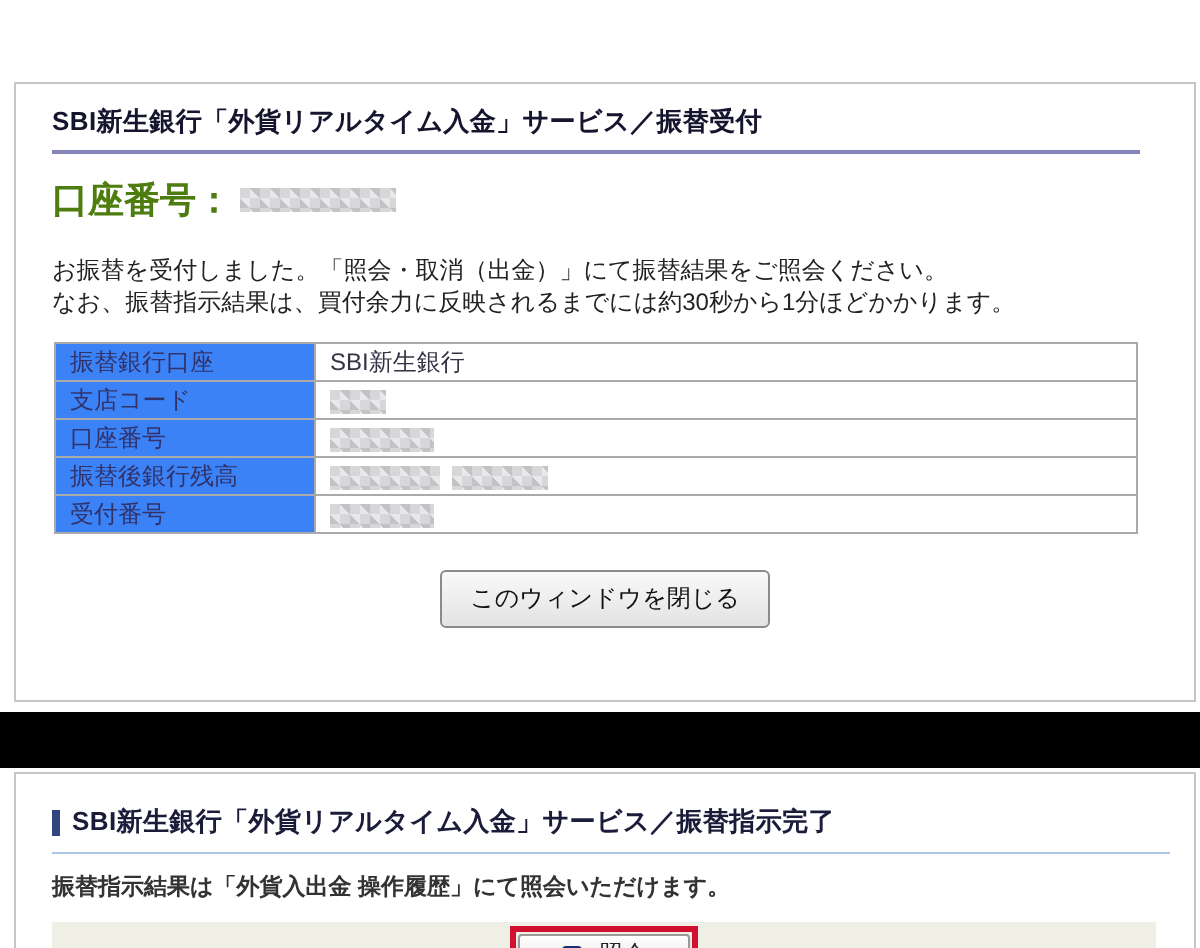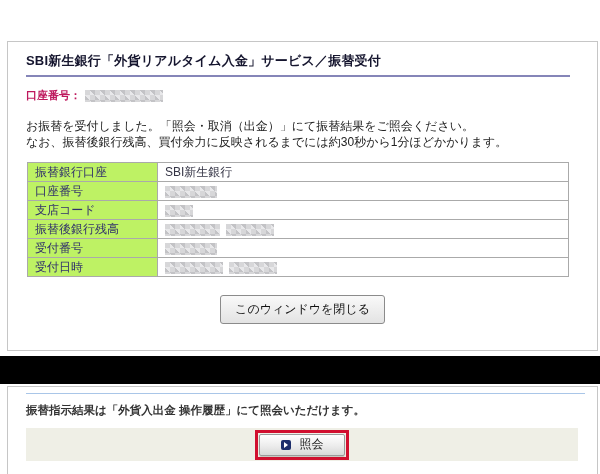--- a/index.html
+++ b/index.html
@@ -5,37 +5,37 @@
   * { margin:0; padding:0; box-sizing:border-box; }
   html,body { width:600px; height:474px; background:#fff; overflow:hidden;
     font-family:"Liberation Sans","DejaVu Sans",sans-serif; }
   .stage { position:relative; width:600px; height:474px; background:#fff;margin-top:34px; }
 
   
   .panel-top { position:absolute; left:7px; top:7px; width:591px; height:310px;
     background:#fff; border:1px solid #c6c6c6; }
   .p-title { margin:10px 20px 0 18px; font-size:13px; font-weight:bold; color:#15152e; letter-spacing:0.2px; }
   .p-underline { margin:5px 0 0 18px; width:544px; height:2px; background:#8585b8; }
-  .acct-row { margin:11px 0 0 18px; font-size:11px; font-weight:bold; color:#be185d; display:flex; align-items:center; }
+  .acct-row { margin:11px 0 0 18px; font-size:18px; font-weight:bold; color:#4d7c0f; display:flex; align-items:center; }
   .message { margin:15px 18px 0 18px; font-size:12px; color:#222; line-height:16px; }
 
   
   .mask { display:inline-block; height:12px; vertical-align:middle;
     background-color:#d7d7d9;
     background-image:
       linear-gradient(45deg,#c3c3c6 25%,transparent 25%,transparent 75%,#c3c3c6 75%),
       linear-gradient(45deg,#e8e8ea 25%,transparent 25%,transparent 75%,#e8e8ea 75%);
     background-size:10px 10px; background-position:0 0,5px 5px; }
   .mask + .mask { margin-left:6px; }
 
   
   table.recv { margin:12px 0 0 19px; width:542px; border-collapse:collapse; table-layout:fixed; }
   table.recv th, table.recv td { border:1px solid #aaa; height:19px; font-size:12px;
     padding:0 0 0 7px; text-align:left; vertical-align:middle; }
-  table.recv th { width:130px; background:#bef264; color:#32326b; font-weight:normal; }
+  table.recv th { width:130px; background:#3b82f6; color:#32326b; font-weight:normal; }
   table.recv td { background:#fff; color:#333344; }
 
   .close-row { margin-top:18px; text-align:center; }
   .win-btn { font-family:inherit; font-size:12px; color:#111; padding:5px 14px;
     background:linear-gradient(#f9f9f9,#e3e3e3); border:1px solid #8b8b8b; border-radius:3px;
     cursor:pointer; }
 
   
   .divider { position:absolute; left:0; top:322px; width:600px; height:28px; background:#000; }
 
@@ -67,60 +67,60 @@
     <div class="p-title">SBI新生銀行「外貨リアルタイム入金」サービス／振替受付</div>
     <div class="p-underline"></div>
 
     <div class="acct-row">
       <span>口座番号：</span>
       <span class="mask" style="width:78px; margin-left:4px;"></span>
     </div>
 
     <div class="message">
       <div>お振替を受付しました。「照会・取消（出金）」にて振替結果をご照会ください。</div>
-      <div>なお、振替後銀行残高、買付余力に反映されるまでには約30秒から1分ほどかかります。</div>
+      <div>なお、振替指示結果は、買付余力に反映されるまでには約30秒から1分ほどかかります。</div>
     </div>
 
     <table class="recv">
       <tbody>
         <tr>
           <th>振替銀行口座</th>
           <td><span>SBI新生銀行</span></td>
         </tr>
         <tr>
+          <th>支店コード</th>
+          <td><span class="mask" style="width:28px"></span></td>
+        </tr>
+        <tr>
           <th>口座番号</th>
           <td><span class="mask" style="width:52px"></span></td>
-        </tr>
-        <tr>
-          <th>支店コード</th>
-          <td><span class="mask" style="width:28px"></span></td>
         </tr>
         <tr>
           <th>振替後銀行残高</th>
           <td><span class="mask" style="width:55px"></span><span class="mask" style="width:48px"></span></td>
         </tr>
         <tr>
           <th>受付番号</th>
           <td><span class="mask" style="width:52px"></span></td>
-        </tr>
-        <tr>
-          <th>受付日時</th>
-          <td><span class="mask" style="width:58px"></span><span class="mask" style="width:48px"></span></td>
         </tr>
       </tbody>
     </table>
 
     <div class="close-row">
       <button class="win-btn">このウィンドウを閉じる</button>
     </div>
   </div>
 
   <div class="divider"></div>
 
   <div class="panel-bot">
+    <div class="b-title-row">
+      <span class="b-bar"></span>
+      <span class="b-title">SBI新生銀行「外貨リアルタイム入金」サービス／振替指示完了</span>
+    </div>
     <div class="b-underline"></div>
     <div class="b-message">振替指示結果は「外貨入出金 操作履歴」にて照会いただけます。</div>
 
     <div class="band">
       <span class="highlight">
         <button class="inq-btn">
           <span class="inq-icon"></span>
           <span>照会</span>
         </button>
       </span>

